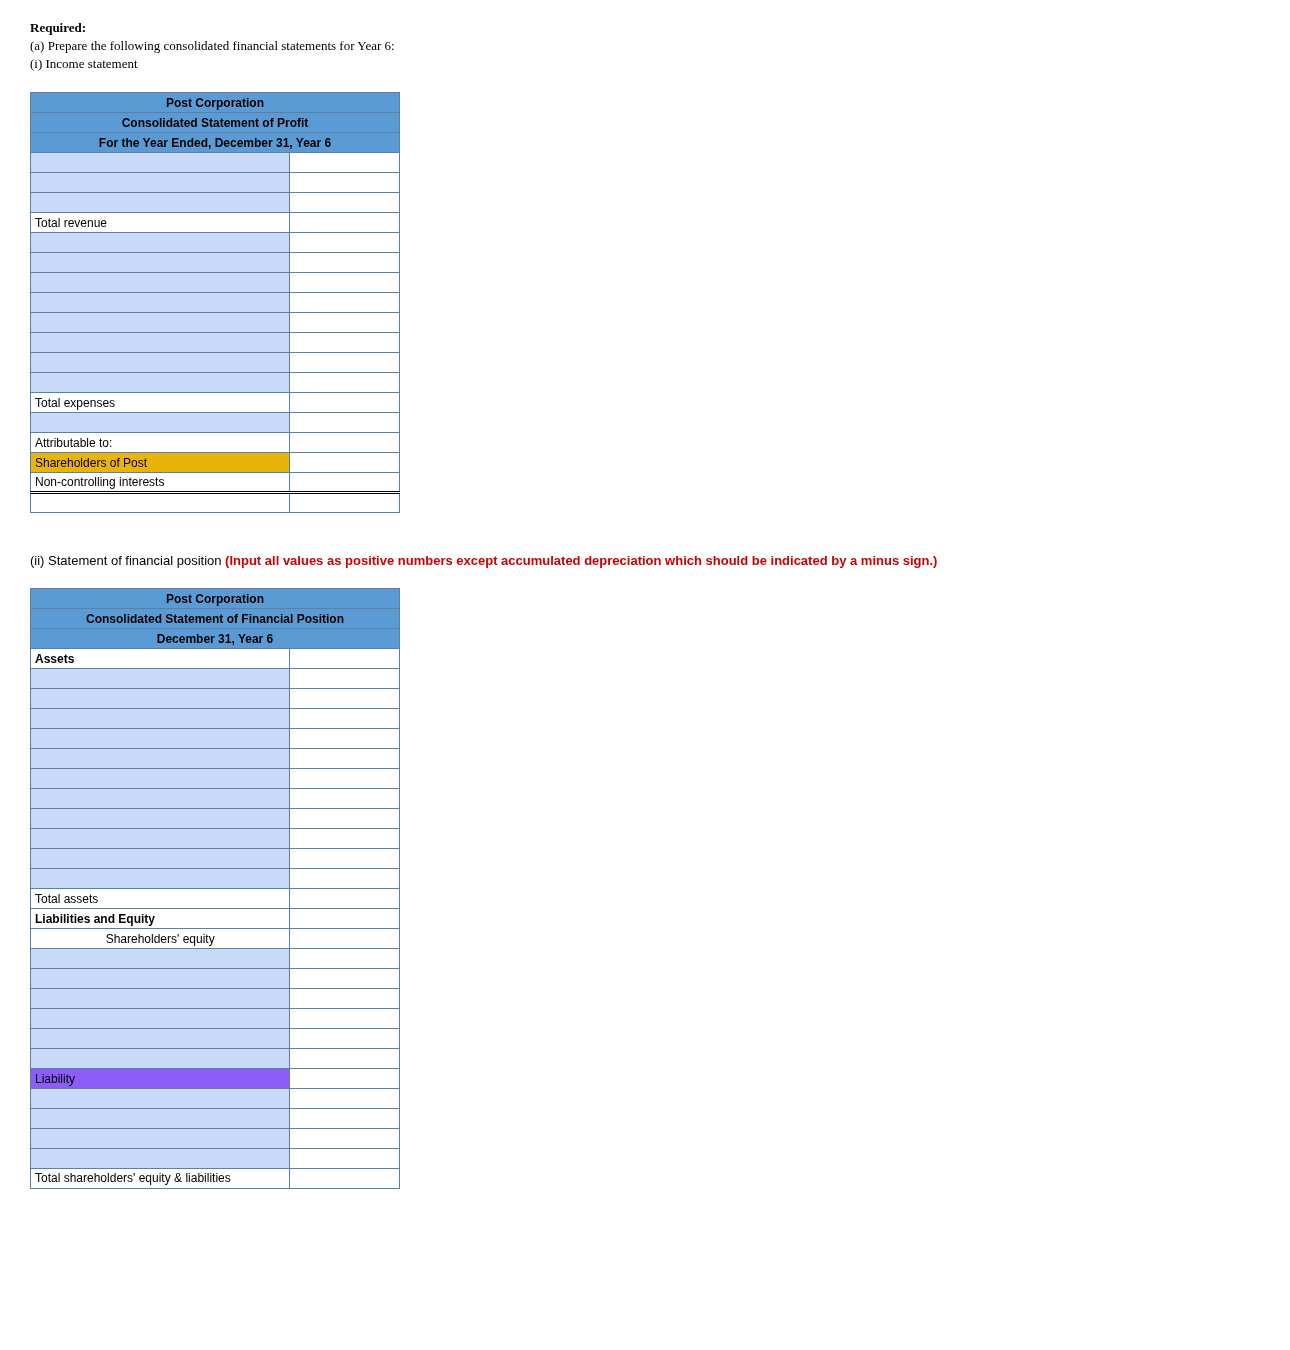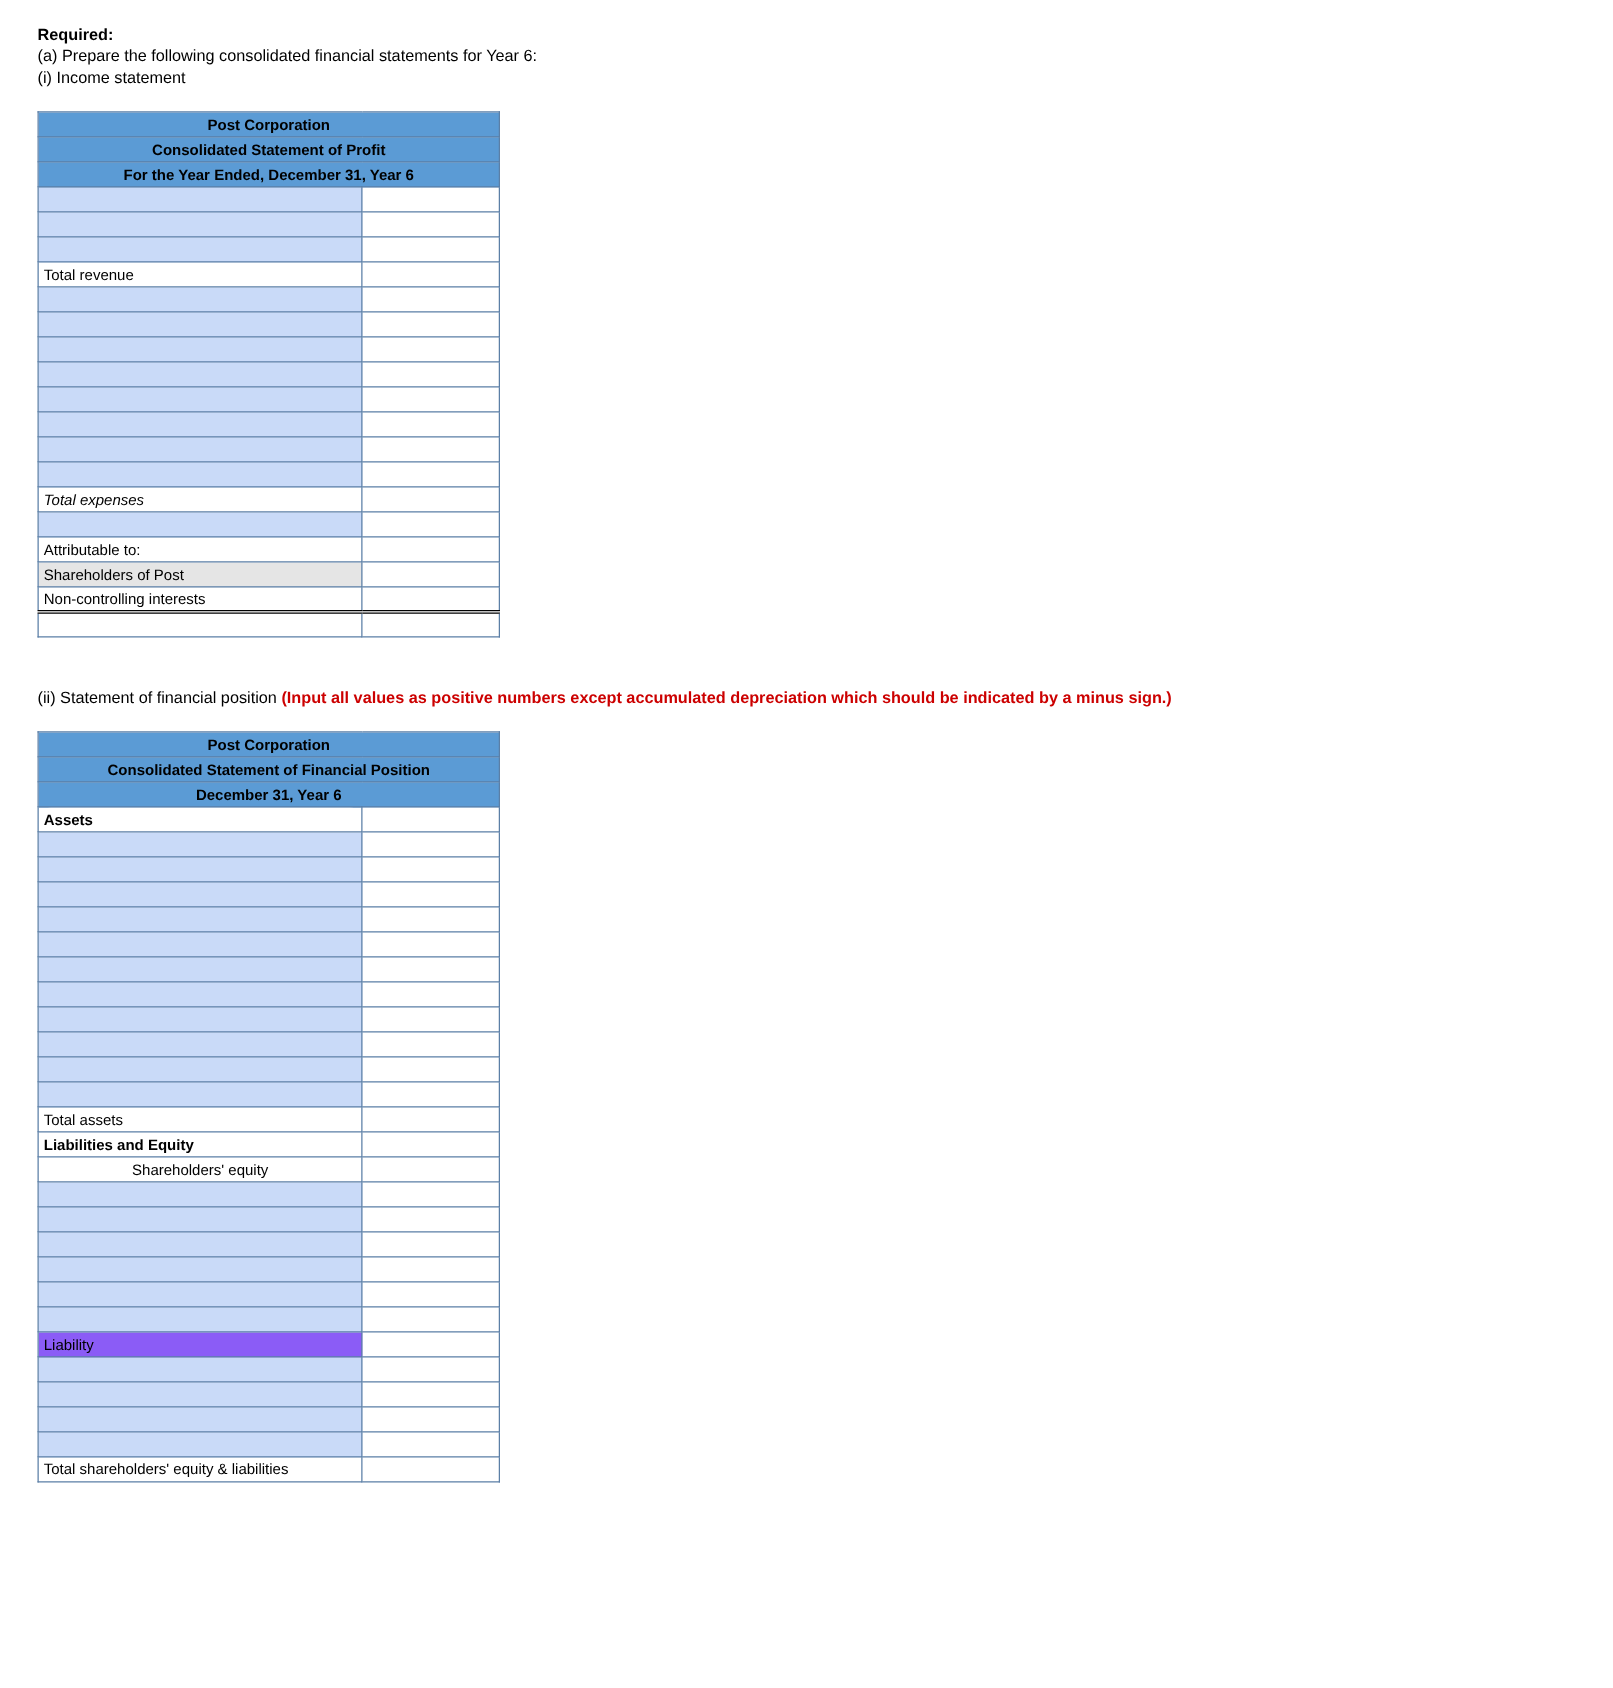--- a/index.html
+++ b/index.html
@@ -11,20 +11,21 @@
       padding: 20px 30px;
       width: 1290px;
       min-height: 1350px;
     }
     .required-section {
       margin-bottom: 20px;
     }
     .required-section p {
       margin-bottom: 2px;
       font-size: 13px;
+      font-family: Liberation Serif, serif;
     }
     .bold { font-weight: bold; }
     .red-text { color: #cc0000; font-weight: bold; }
 
     
     .statement-table {
       border-collapse: collapse;
       width: 370px;
       margin-top: 8px;
       margin-bottom: 30px;
@@ -127,36 +128,36 @@
   <tr>
     <td class="label-col" style="background:#c9daf8;"></td>
     <td class="value-col"></td>
   </tr>
   <tr>
     <td class="label-col" style="background:#c9daf8;"></td>
     <td class="value-col"></td>
   </tr>
 
   <tr>
-    <td class="label-col" style="background:#fff;font-style:italic;">Total expenses</td>
+    <td class="label-col" style="background:#fff;">Total expenses</td>
     <td class="value-col"></td>
   </tr>
 
   <tr>
     <td class="label-col" style="background:#c9daf8;"></td>
     <td class="value-col"></td>
   </tr>
 
   <tr>
     <td class="label-col" style="background:#fff;">Attributable to:</td>
     <td class="value-col"></td>
   </tr>
 
   <tr>
-    <td class="label-col indent" style="background:#e5e5e5;">Shareholders of Post</td>
+    <td class="label-col indent" style="background:#eab308;">Shareholders of Post</td>
     <td class="value-col"></td>
   </tr>
 
   <tr>
     <td class="label-col indent" style="background:#fff;">Non-controlling interests</td>
     <td class="value-col"></td>
   </tr>
 
   <tr>
     <td class="label-col" style="background:#fff; border-top: 3px double #000;"></td>

